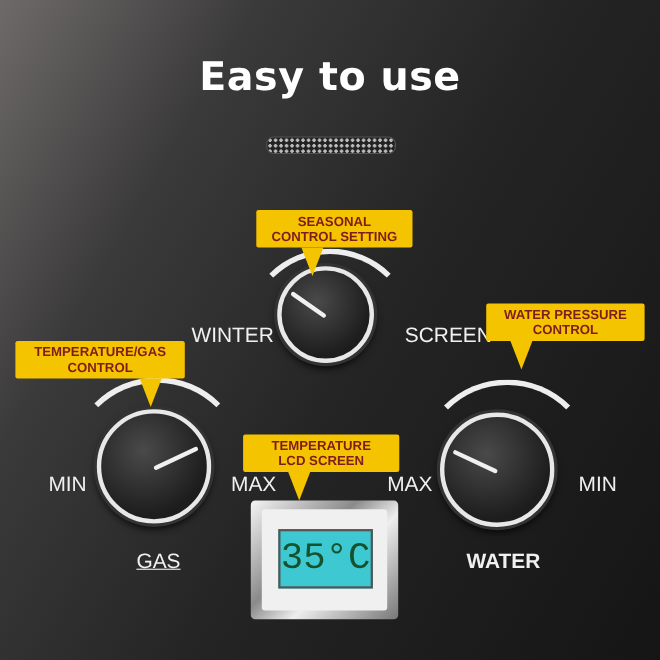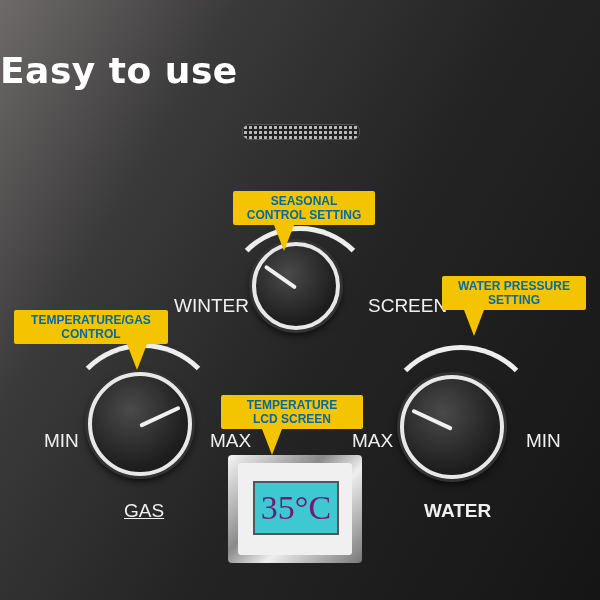--- a/index.html
+++ b/index.html
@@ -1,31 +1,31 @@
 <!DOCTYPE html>
 <html><head>
 <meta charset="utf-8">
 <style>
   html,body{margin:0;padding:0;}
   body{width:600px;height:600px;overflow:hidden;position:relative;
     background:linear-gradient(120deg,#6e6a6a 0%,#3b3a3a 25%,#242424 55%,#151515 100%);
     font-family:"Liberation Sans",sans-serif;}
   .abs{position:absolute;}
-  .title{left:0;top:50px;width:600px;text-align:left;color:#fff;font-weight:bold;font-size:36px;font-family:"DejaVu Sans",sans-serif;letter-spacing:0.5px;}
+  .title{left:0;top:50px;width:600px;text-align:center;color:#fff;font-weight:bold;font-size:36px;font-family:"DejaVu Sans",sans-serif;letter-spacing:0.5px;}
   .grille{left:242px;top:124px;width:116px;height:14px;border-radius:7px;background:#222;
     background-image:radial-gradient(circle,#bbb 1.4px,transparent 1.6px);background-size:5px 5px;border:1px solid #555;}
-  .callout{background:#f5c400;color:#0369a1;font-weight:bold;font-size:12px;text-align:center;line-height:14px;padding:3px 6px;border-radius:2px;}
+  .callout{background:#f5c400;color:#7f1d1d;font-weight:bold;font-size:12px;text-align:center;line-height:14px;padding:3px 6px;border-radius:2px;}
   .callout::after{content:"";position:absolute;left:var(--ax);top:100%;border-left:10px solid transparent;border-right:10px solid transparent;border-top:26px solid #f5c400;transform:translateX(-50%);}
   .lbl{color:#f0f0f0;font-size:19px;}
   .arc{border-radius:50%;border:5px solid transparent;border-top-color:#eee;}
   .knob{border-radius:50%;background:radial-gradient(circle at 40% 35%,#4a4a4a,#1d1d1d 70%);border:4px solid #e8e8e8;box-shadow:0 0 0 3px #333,0 4px 8px #000;}
   .needle{position:absolute;left:50%;top:50%;height:4px;background:#f0f0f0;transform-origin:0 50%;border-radius:2px;}
   .lcd-frame{left:228px;top:455px;width:134px;height:108px;background:linear-gradient(135deg,#f5f5f5,#8a8a8a 40%,#eee 60%,#777);border-radius:4px;}
   .lcd-inner{position:absolute;left:10px;top:8px;width:114px;height:92px;background:#f0f0f0;border-radius:3px;}
-  .lcd{position:absolute;left:15px;top:18px;width:82px;height:50px;background:#3ec8d2;border:2px solid #555;color:#701a75;font-family:Liberation Serif, serif;font-size:34px;text-align:center;line-height:50px;}
+  .lcd{position:absolute;left:15px;top:18px;width:82px;height:50px;background:#3ec8d2;border:2px solid #555;color:#14532d;font-family:Liberation Mono, monospace;font-size:34px;text-align:center;line-height:50px;}
 </style>
 </head>
 <body>
 
 <div class="abs title">Easy to use</div>
 <div class="abs grille"></div>
 
 <div class="abs arc" style="left:222px;top:226px;width:146px;height:146px;transform:rotate(0deg);"></div>
 <div class="abs knob" style="left:252px;top:242px;width:80px;height:80px;">
   <div class="needle" style="width:38px;transform:rotate(-145deg);"></div>
@@ -43,21 +43,21 @@
 CONTROL</div>
 <div class="abs lbl" style="left:44px;top:430px;">MIN</div>
 <div class="abs lbl" style="left:210px;top:430px;">MAX</div>
 <div class="abs lbl" style="left:124px;top:500px;text-decoration:underline;">GAS</div>
 
 <div class="abs arc" style="left:380px;top:345px;width:152px;height:152px;"></div>
 <div class="abs knob" style="left:400px;top:375px;width:96px;height:96px;">
   <div class="needle" style="width:44px;transform:rotate(-155deg);"></div>
 </div>
 <div class="abs callout" style="left:442px;top:276px;width:132px;white-space:pre-line;--ax:22%;">WATER PRESSURE
-SETTING</div>
+CONTROL</div>
 <div class="abs lbl" style="left:352px;top:430px;">MAX</div>
 <div class="abs lbl" style="left:526px;top:430px;">MIN</div>
 <div class="abs lbl" style="left:424px;top:500px;font-weight:bold;">WATER</div>
 
 <div class="abs callout" style="left:221px;top:395px;width:130px;white-space:pre-line;--ax:36%;">TEMPERATURE
 LCD SCREEN</div>
 <div class="abs lcd-frame">
   <div class="lcd-inner">
     <div class="lcd">35°C</div>
   </div>

